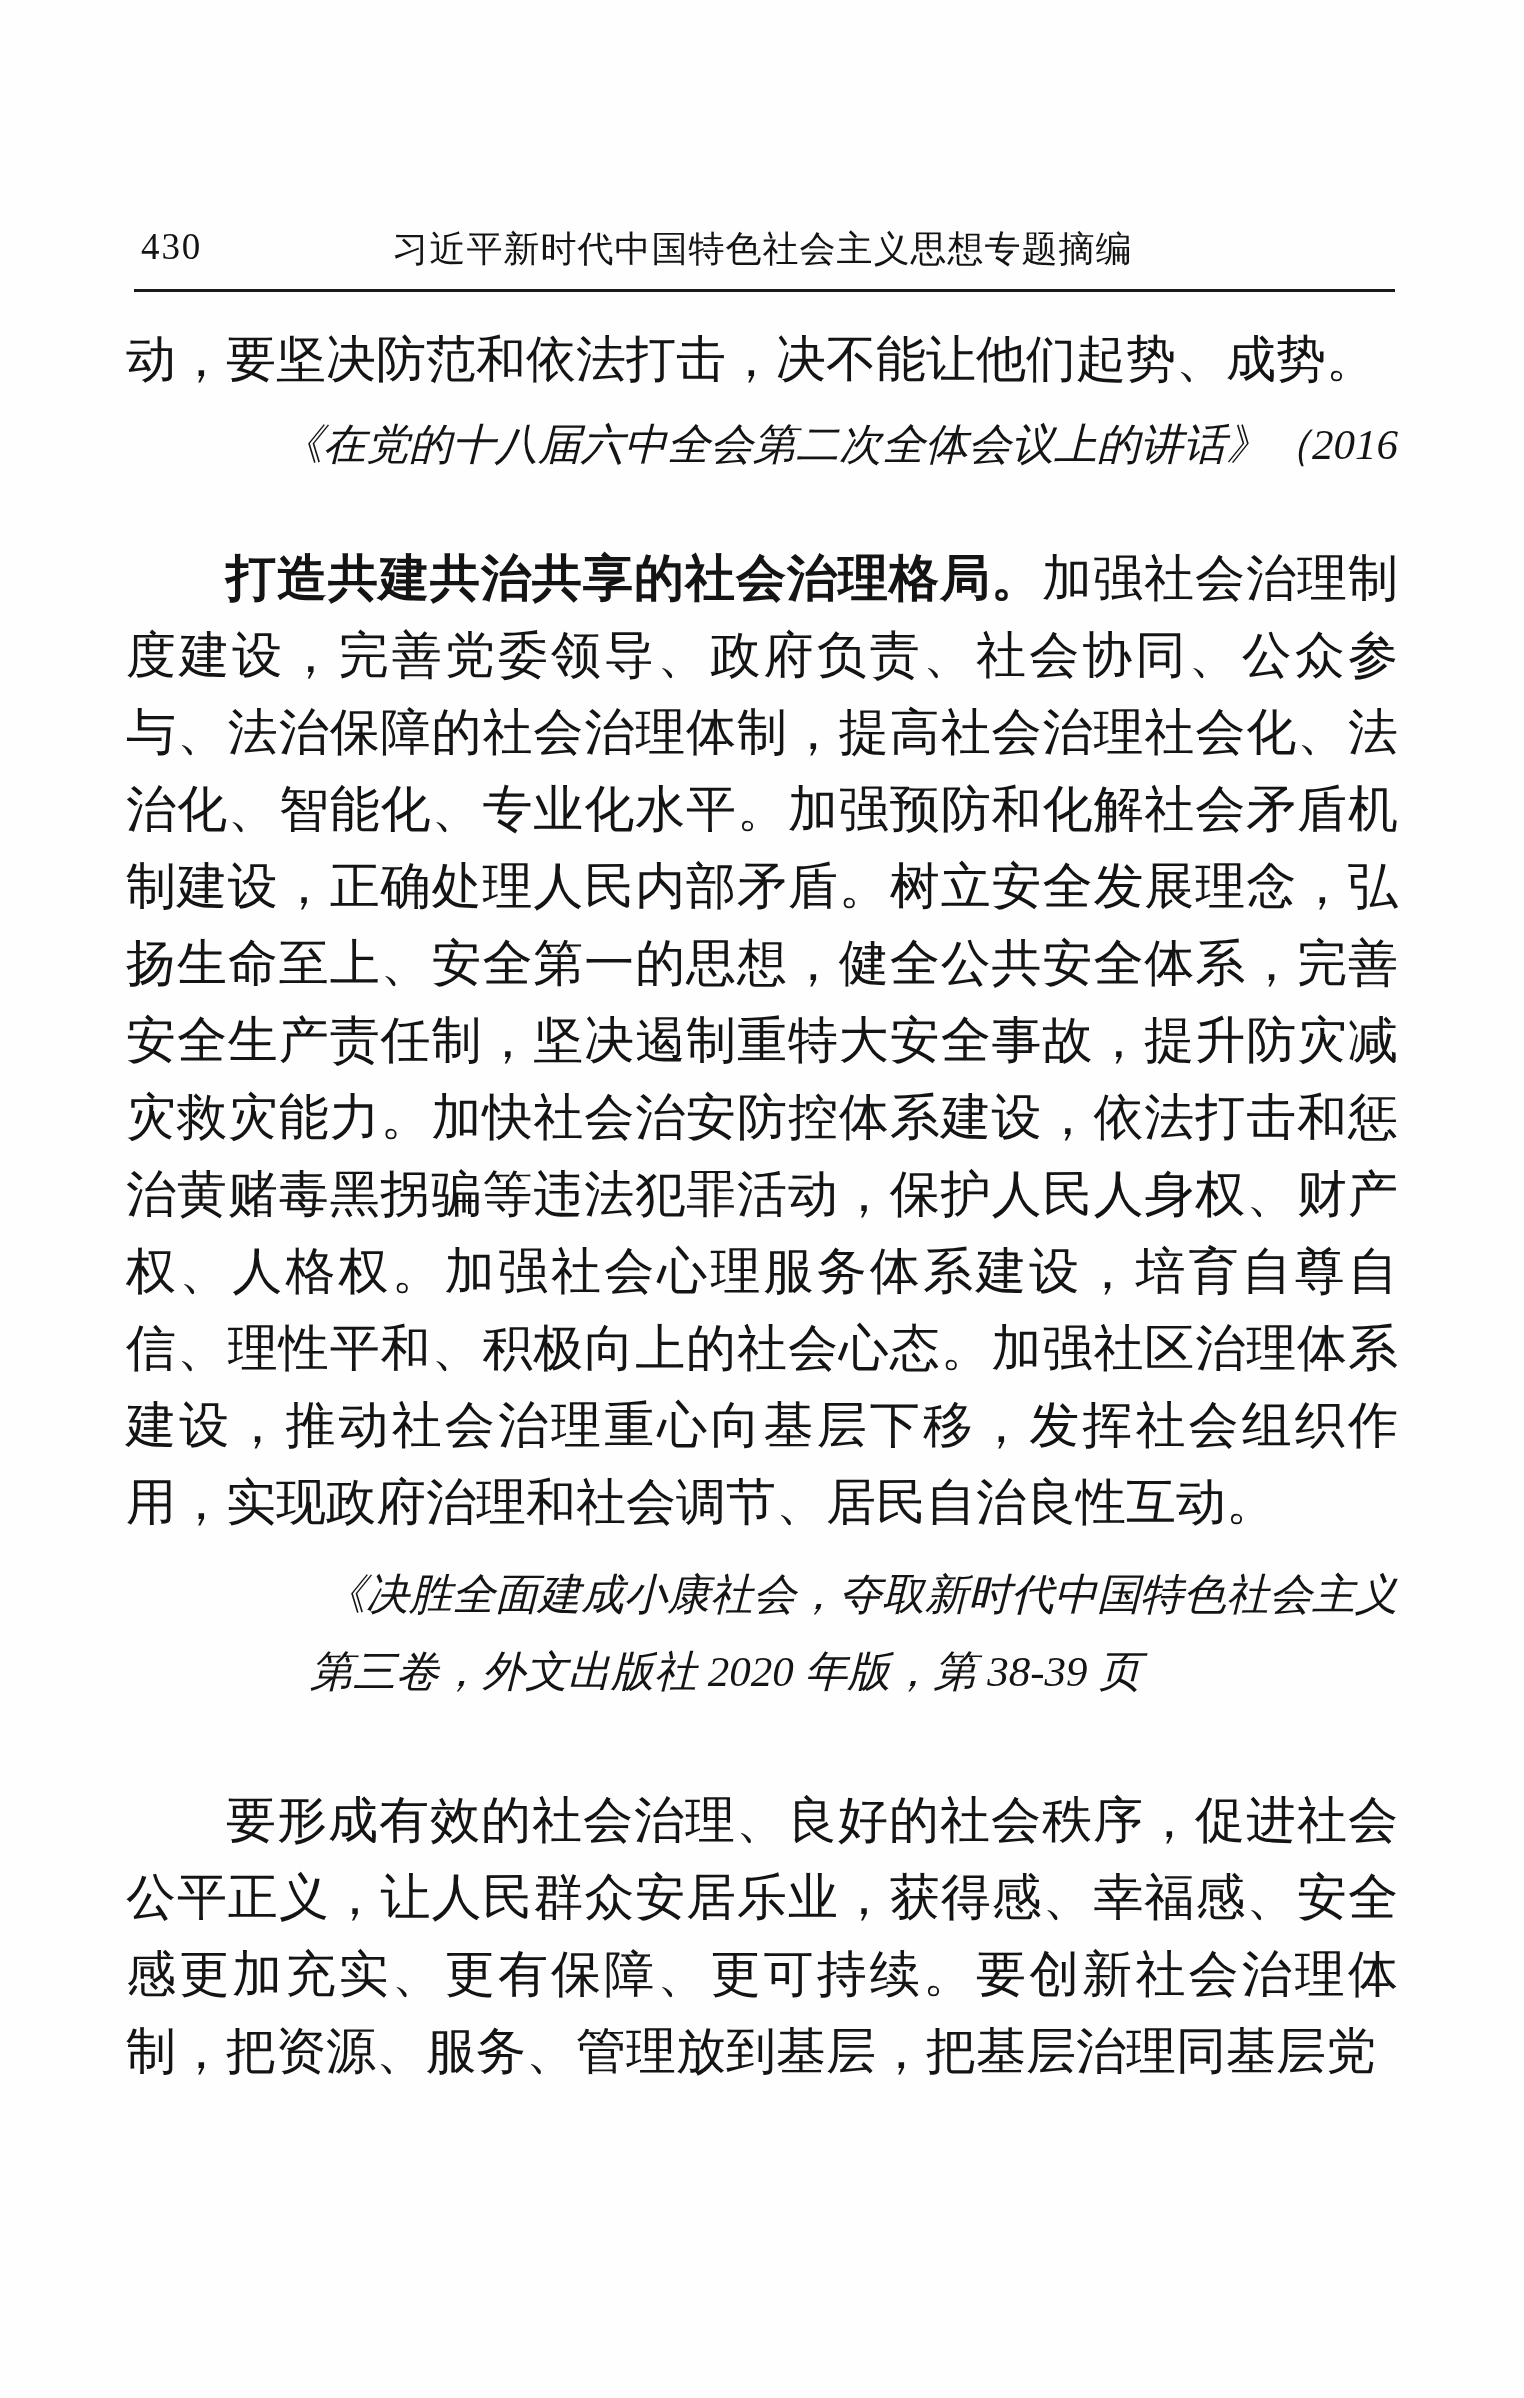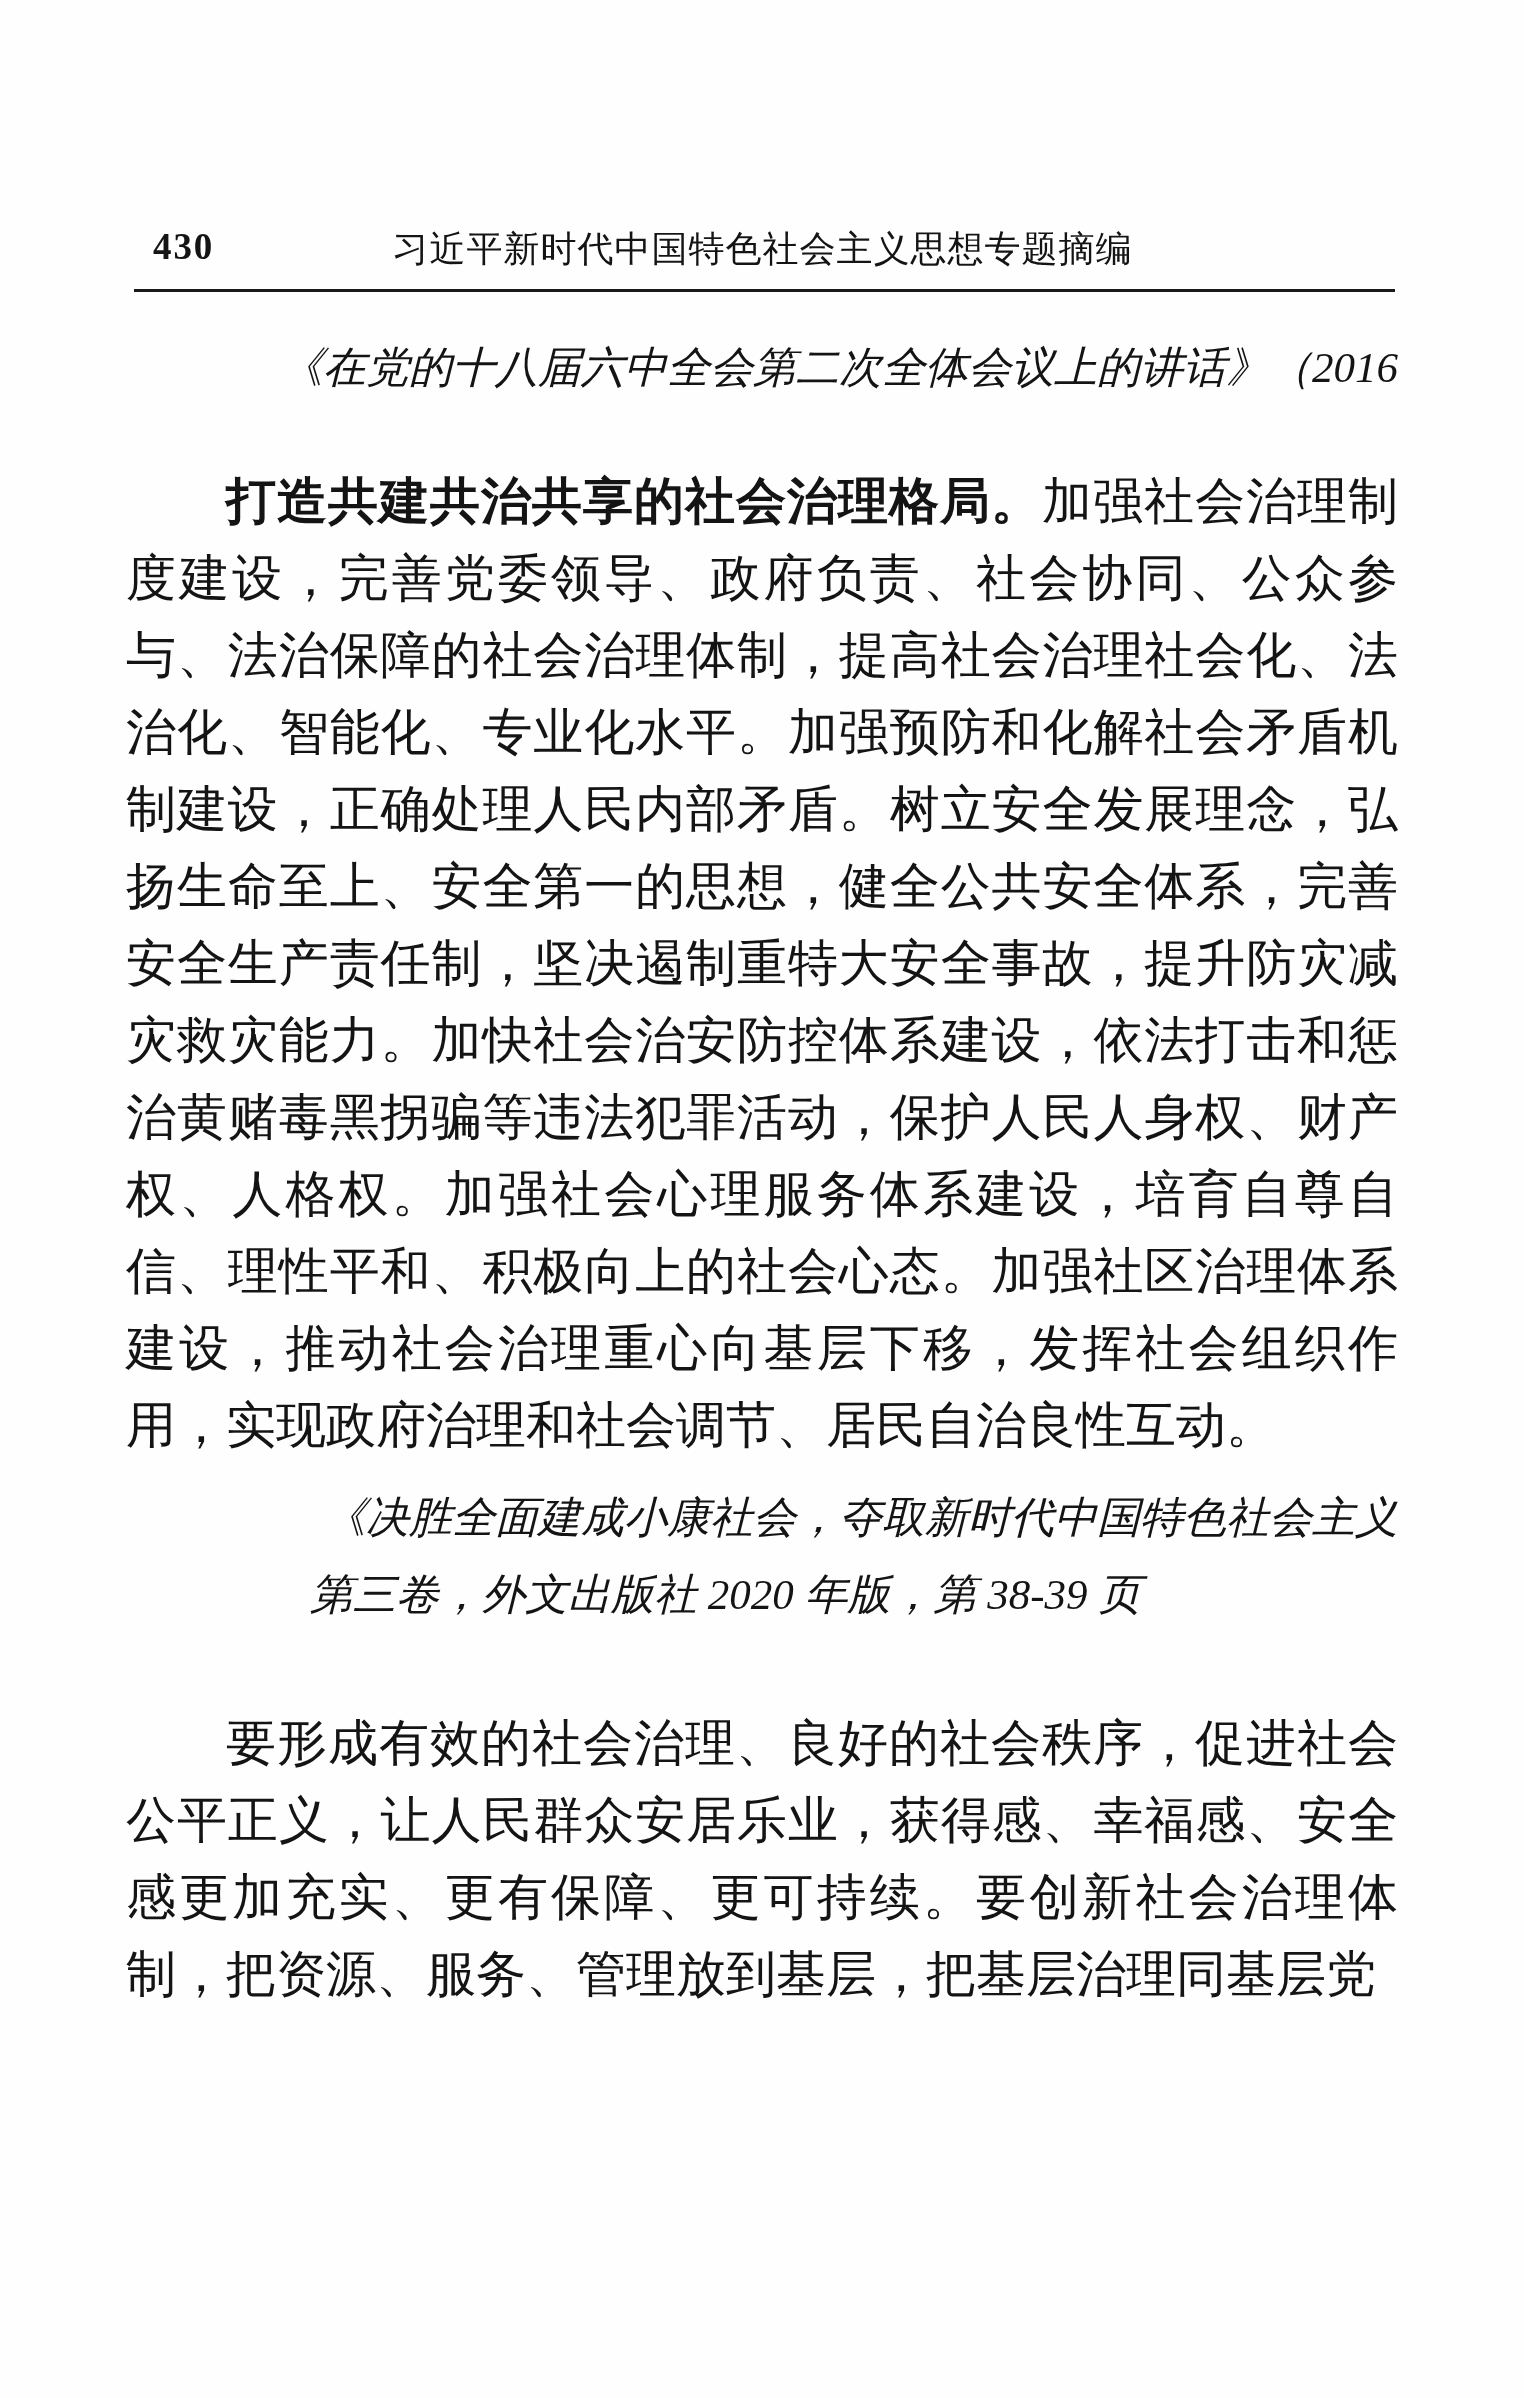--- a/index.html
+++ b/index.html
@@ -18,25 +18,24 @@
   }
   .page-header {
     position: absolute;
     top: 221px;
     left: 141px;
     width: 1243px;
     height: 50px;
   }
   .page-num {
     position: absolute;
-    left: 12px;
+    left: 0;
     top: 3.9px;
     font-size: 37px;
     letter-spacing: 1.9px;
-    font-weight: bold;
   }
   .book-title {
     position: absolute;
     left: 50%;
     transform: translateX(-50%);
     top: 4px;
     font-size: 36px;
     letter-spacing: 1px;
     white-space: nowrap;
   }
@@ -84,20 +83,21 @@
 
   <header class="page-header">
     <span class="page-num">430</span>
     <span class="book-title">习近平新时代中国特色社会主义思想专题摘编</span>
   </header>
 
   <div class="header-rule"></div>
 
   <main class="page-body">
 
+    <p class="para p1">动，要坚决防范和依法打击，决不能让他们起势、成势。</p>
 
     <div class="cite cite1">
       <div class="cite-line first">《在党的十八届六中全会第二次全体会议上的讲话》（2016</div>
     </div>
 
     <p class="para indent p2"><span class="lead">打造共建共治共享的社会治理格局。</span><span>加强社会治理制度建设，完善党委领导、政府负责、社会协同、公众参与、法治保障的社会治理体制，提高社会治理社会化、法治化、智能化、专业化水平。加强预防和化解社会矛盾机制建设，正确处理人民内部矛盾。树立安全发展理念，弘扬生命至上、安全第一的思想，健全公共安全体系，完善安全生产责任制，坚决遏制重特大安全事故，提升防灾减灾救灾能力。加快社会治安防控体系建设，依法打击和惩治黄赌毒黑拐骗等违法犯罪活动，保护人民人身权、财产权、人格权。加强社会心理服务体系建设，培育自尊自信、理性平和、积极向上的社会心态。加强社区治理体系建设，推动社会治理重心向基层下移，发挥社会组织作用，实现政府治理和社会调节、居民自治良性互动。</span></p>
 
     <div class="cite cite2">
       <div class="cite-line first">《决胜全面建成小康社会，夺取新时代中国特色社会主义</div>
       <div class="cite-line">第三卷，外文出版社 2020 年版，第 38-39 页</div>

